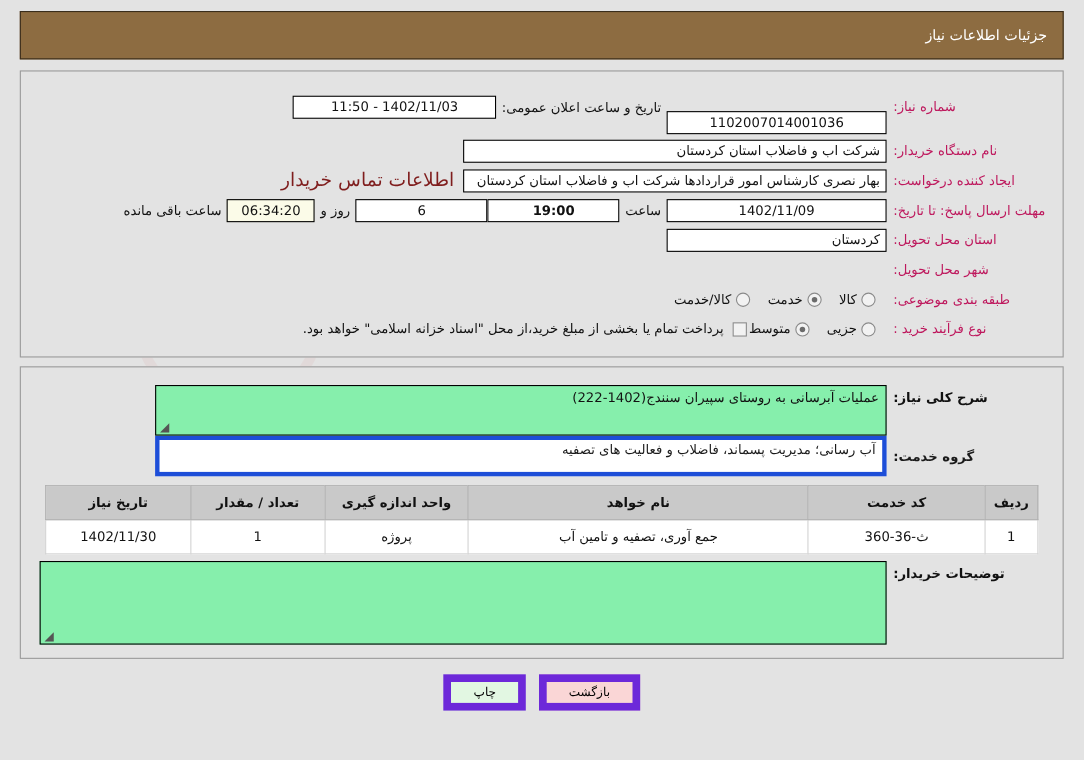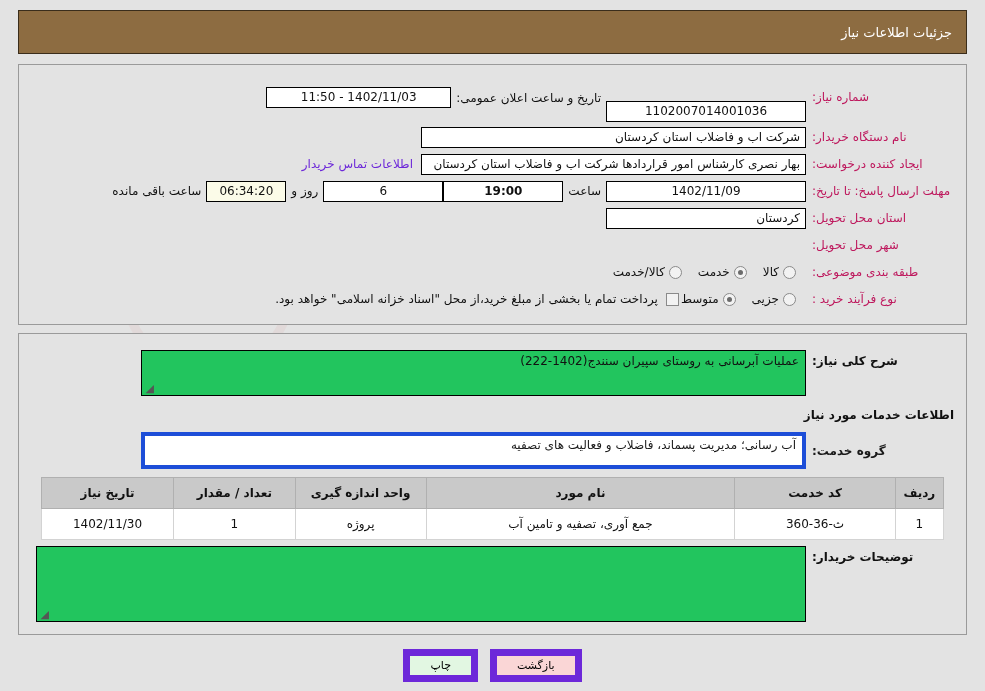--- a/index.html
+++ b/index.html
@@ -123,22 +123,22 @@
   }
 
   .inline-txt {
     font-size: 12px;
     color: #111;
     padding: 0 5px;
     white-space: nowrap;
   }
 
   .link {
-    color: #6d28d9;
-    font-size: 12px;
+    color: #7f1d1d;
+    font-size: 17px;
     padding: 0 8px;
     white-space: nowrap;
     cursor: pointer;
   }
 
   
   .radio-group {
     display: flex;
     align-items: center;
     gap: 4px;
@@ -193,21 +193,21 @@
     font-weight: bold;
     color: #111;
     width: 150px;
     text-align: left;
     padding-left: 6px;
     padding-top: 4px;
     box-sizing: border-box;
     flex: 0 0 auto;
   }
   .textarea {
-    background: #22c55e;
+    background: #86efac;
     border: 1px solid #000;
     box-sizing: border-box;
     font-size: 12px;
     color: #111;
     padding: 3px 6px;
     position: relative;
     overflow: hidden;
   }
   .textarea .grip {
     position: absolute;
@@ -403,33 +403,32 @@
 <div class="panel mid">
 
   <div class="ta-row">
     <span class="ta-lbl">شرح کلی نیاز:</span>
     <div class="textarea ta-desc">
       <span>عملیات آبرسانی به روستای سپیران سنندج(1402-222)</span>
       <span class="grip">◢</span>
     </div>
   </div>
 
-  <div class="section-title">اطلاعات خدمات مورد نیاز</div>
 
   <div class="svc-row">
     <span class="svc-lbl">گروه خدمت:</span>
     <span class="svc-fld">آب رسانی؛ مدیریت پسماند، فاضلاب و فعالیت های تصفیه</span>
   </div>
 
   <table class="items">
     <thead>
       <tr>
         <th class="col-radif">ردیف</th>
         <th class="col-code">کد خدمت</th>
-        <th class="col-name">نام مورد</th>
+        <th class="col-name">نام خواهد</th>
         <th class="col-unit">واحد اندازه گیری</th>
         <th class="col-qty">تعداد / مقدار</th>
         <th class="col-date">تاریخ نیاز</th>
       </tr>
     </thead>
     <tbody>
       <tr>
         <td>1</td>
         <td>ث-36-360</td>
         <td>جمع آوری، تصفیه و تامین آب</td>

